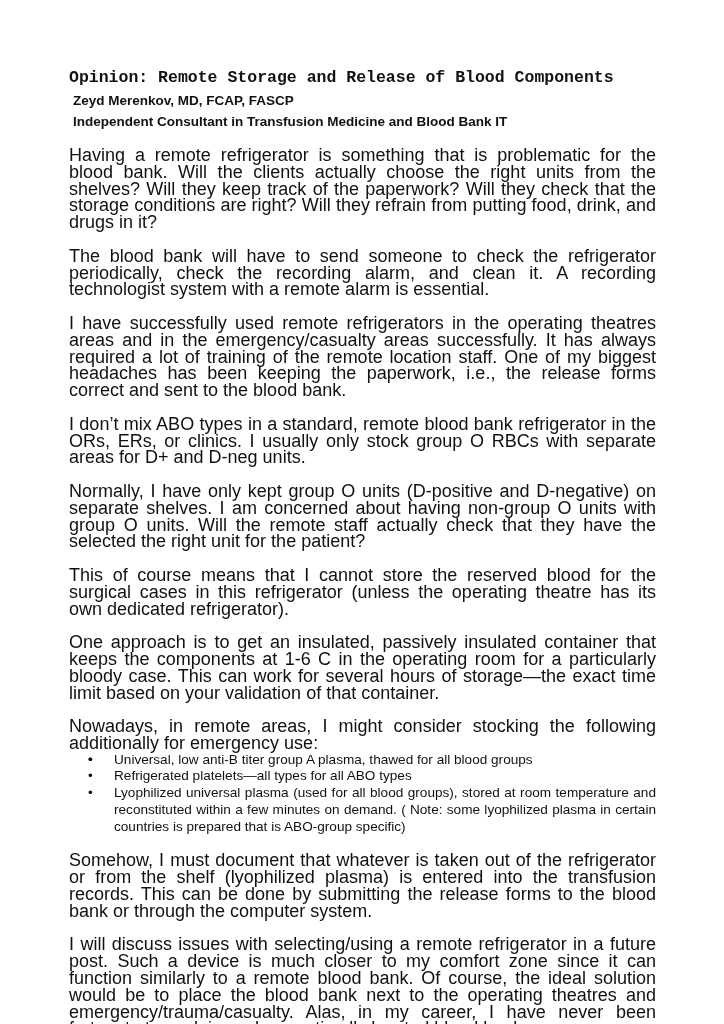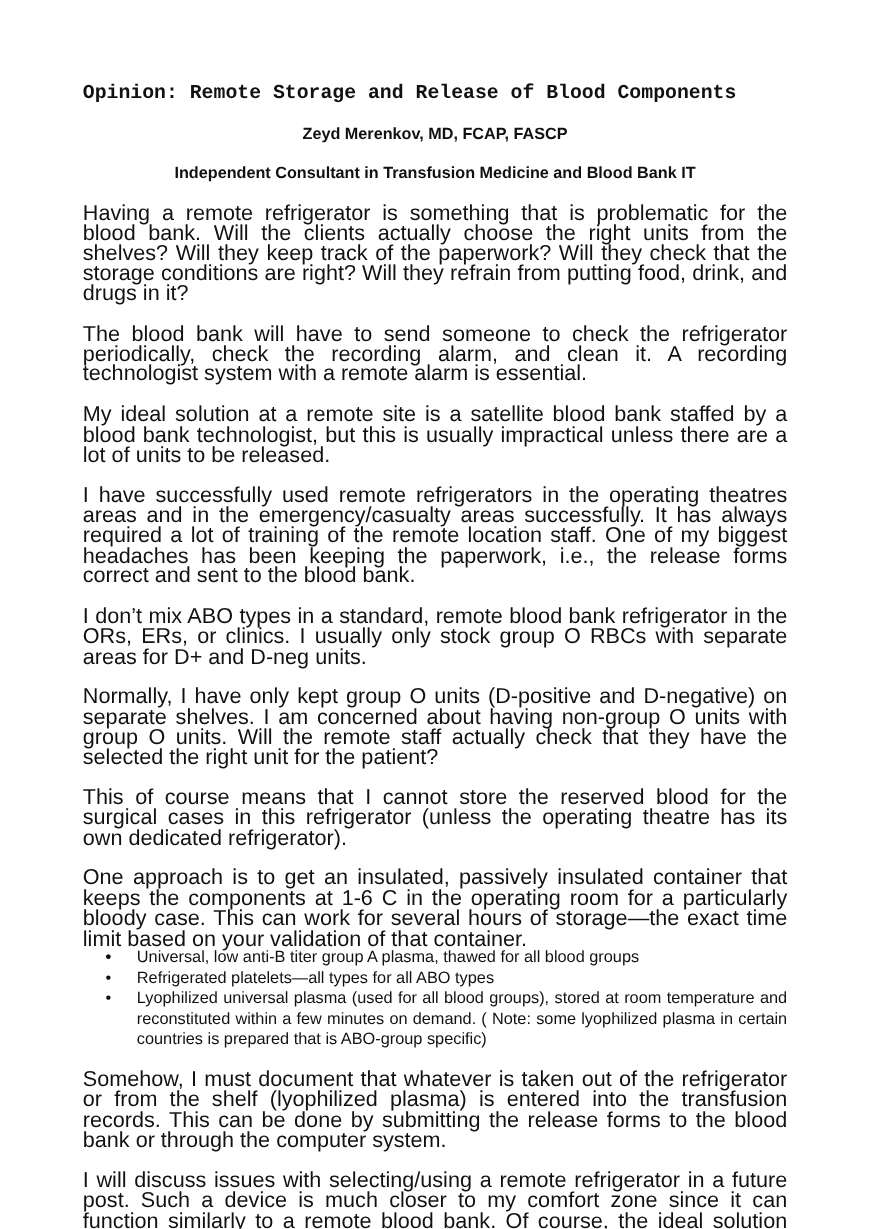--- a/index.html
+++ b/index.html
@@ -16,22 +16,21 @@
     font-weight: bold;
     font-size: 16.5px;
     line-height: 20px;
     margin: 0;
     font-family: Liberation Mono, monospace;
   }
   .subtitle {
     font-weight: bold;
     font-size: 13.5px;
     line-height: 17px;
-    margin: 15px;
-    text-align: center;
+    margin: 4px;
   }
   .body-p {
     font-size: 18px;
     line-height: 16.8px;
     text-align: justify;
     margin: 16.8px 0 0 0;
   }
   .body-p.first { margin-top: 17px; }
   .bullets {
     list-style: none;
@@ -51,26 +50,26 @@
 </head>
 <body>
 
 <div class="page">
   <h1 class="title">Opinion:  Remote Storage and Release of Blood Components</h1>
   <p class="subtitle">Zeyd Merenkov, MD, FCAP, FASCP</p>
   <p class="subtitle">Independent Consultant in Transfusion Medicine and Blood Bank IT</p>
 
   <p class="body-p first">Having a remote refrigerator is something that is problematic for the blood bank.  Will the clients actually choose the right units from the shelves?  Will they keep track of the paperwork?  Will they check that the storage conditions are right?  Will they refrain from putting food, drink, and drugs in it?</p>
   <p class="body-p">The blood bank will have to send someone to check the refrigerator periodically, check the recording alarm, and clean it.  A recording technologist system with a remote alarm is essential.</p>
-  <p class="body-p">My ideal solution at a remote site is a satellite blood bank staffed by a blood bank technologist, but this is usually impractical unless there are a lot of units to be released.</p>
   <p class="body-p">I have successfully used remote refrigerators in the operating theatres areas and in the emergency/casualty areas successfully.  It has always required a lot of training of the remote location staff.  One of my biggest headaches has been keeping the paperwork, i.e., the release forms correct and sent to the blood bank.</p>
   <p class="body-p">I don’t mix ABO types in a standard, remote blood bank refrigerator in the ORs, ERs, or clinics. I usually only stock group O RBCs with separate areas for D+ and D-neg units.</p>
   <p class="body-p">Normally, I have only kept group O units (D-positive and D-negative) on separate shelves.  I am concerned about having non-group O units with group O units.  Will the remote staff actually check that they have the selected the right unit for the patient?</p>
   <p class="body-p">This of course means that I cannot store the reserved blood for the surgical cases in this refrigerator (unless the operating theatre has its own dedicated refrigerator).</p>
   <p class="body-p">One approach is to get an insulated, passively insulated container that keeps the components at 1-6 C in the operating room for a particularly bloody case.  This can work for several hours of storage—the exact time limit based on your validation of that container.</p>
+  <p class="body-p">Nowadays, in remote areas, I might consider stocking the following additionally for emergency use:</p>
 
   <ul class="bullets">
     <li>
       <span class="bullet-dot">•</span>
     </li>
     <li>
       <span class="bullet-dot">•</span>
       <span>Universal, low anti-B titer group A plasma, thawed for all blood groups</span>
     </li>
     <li>

